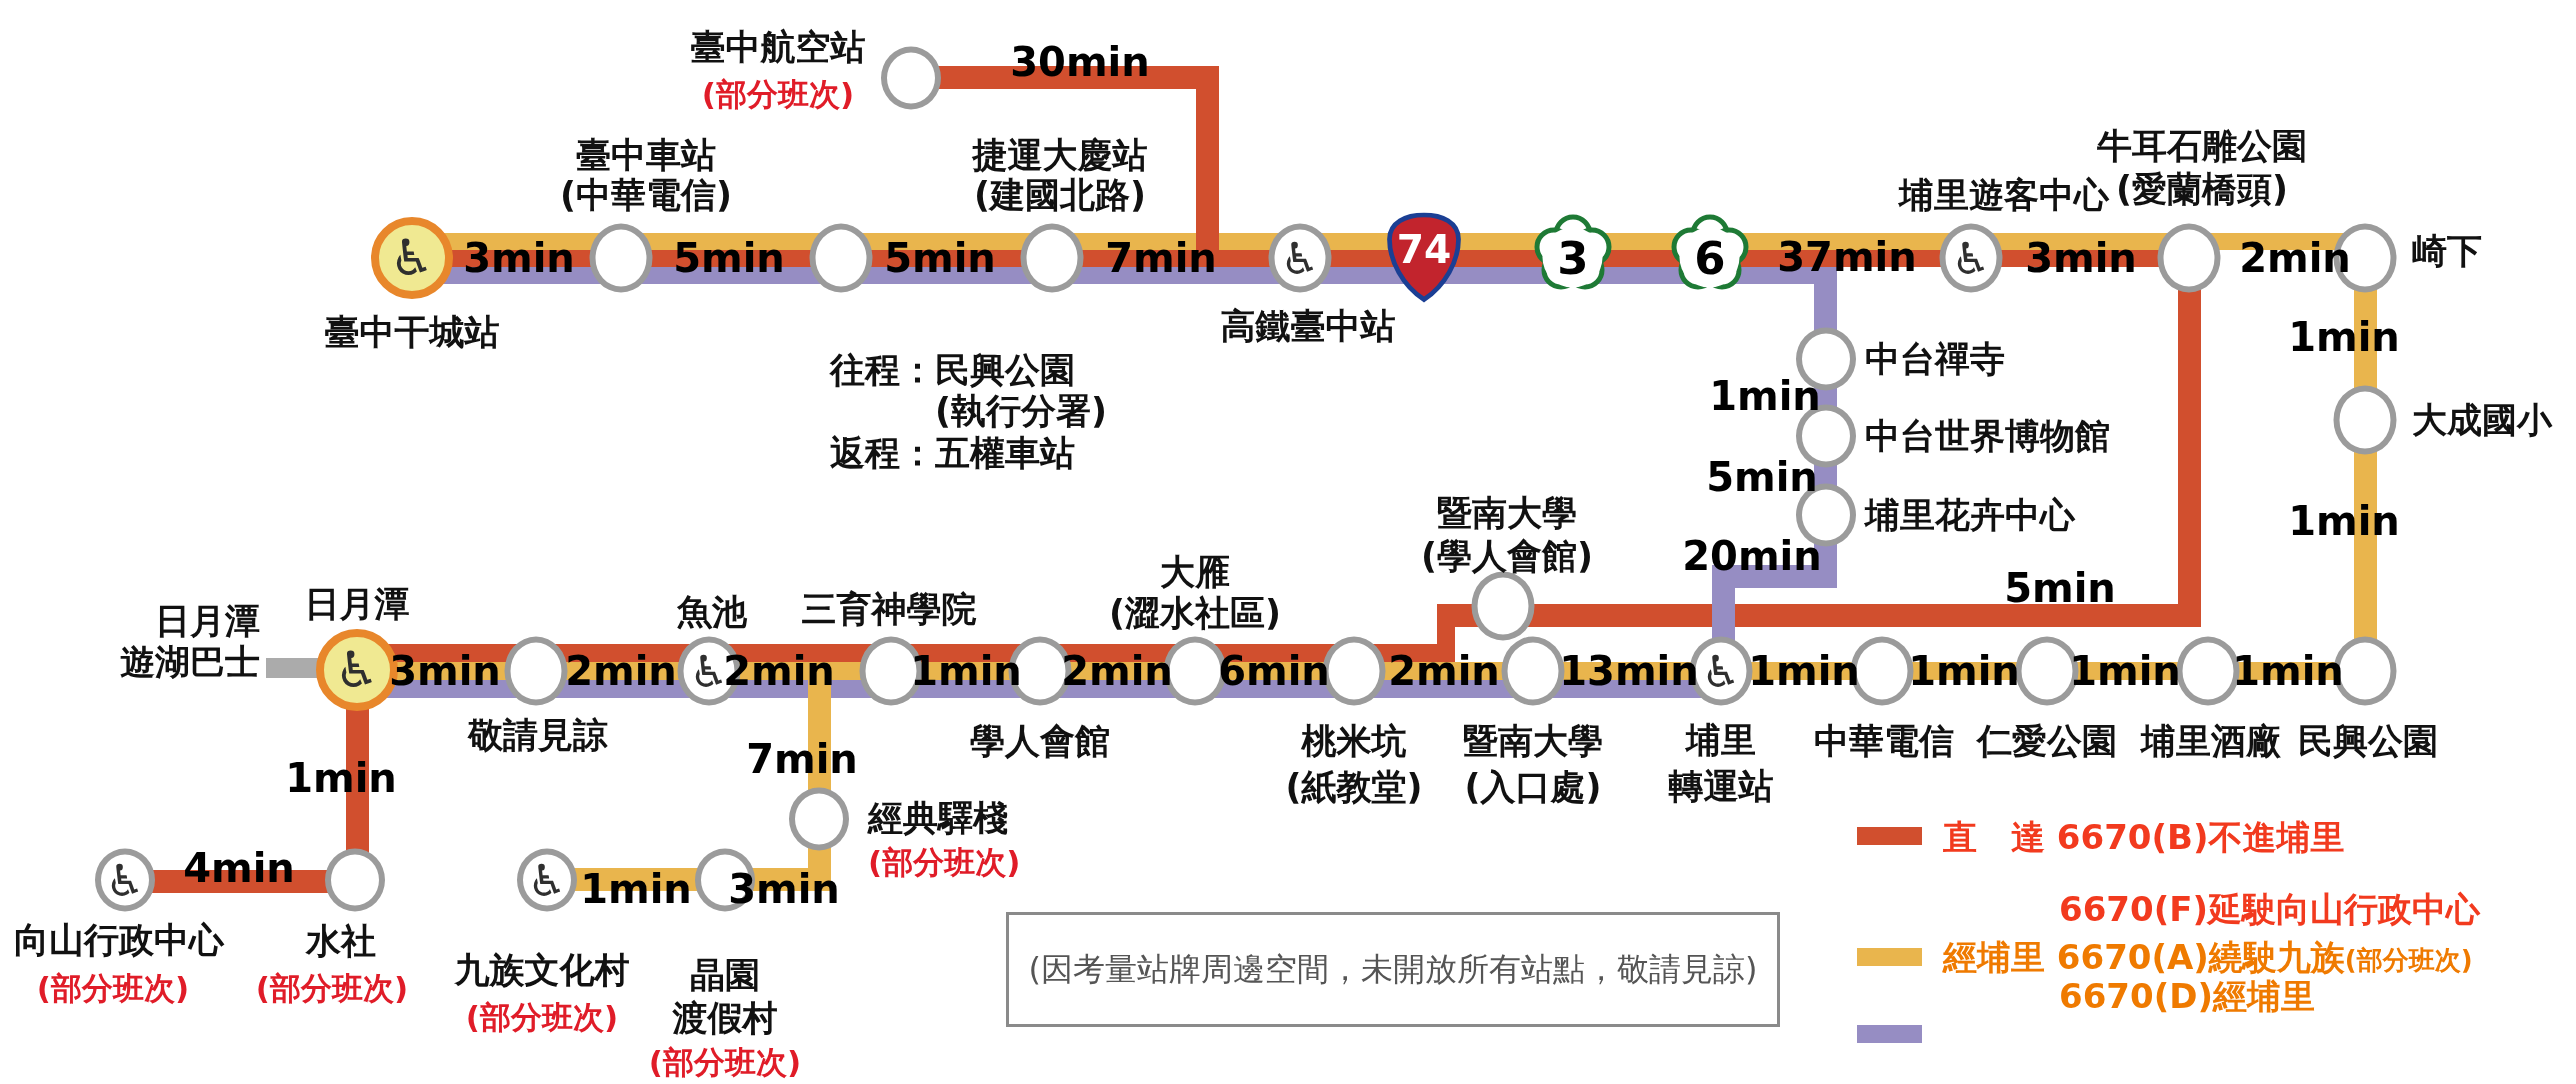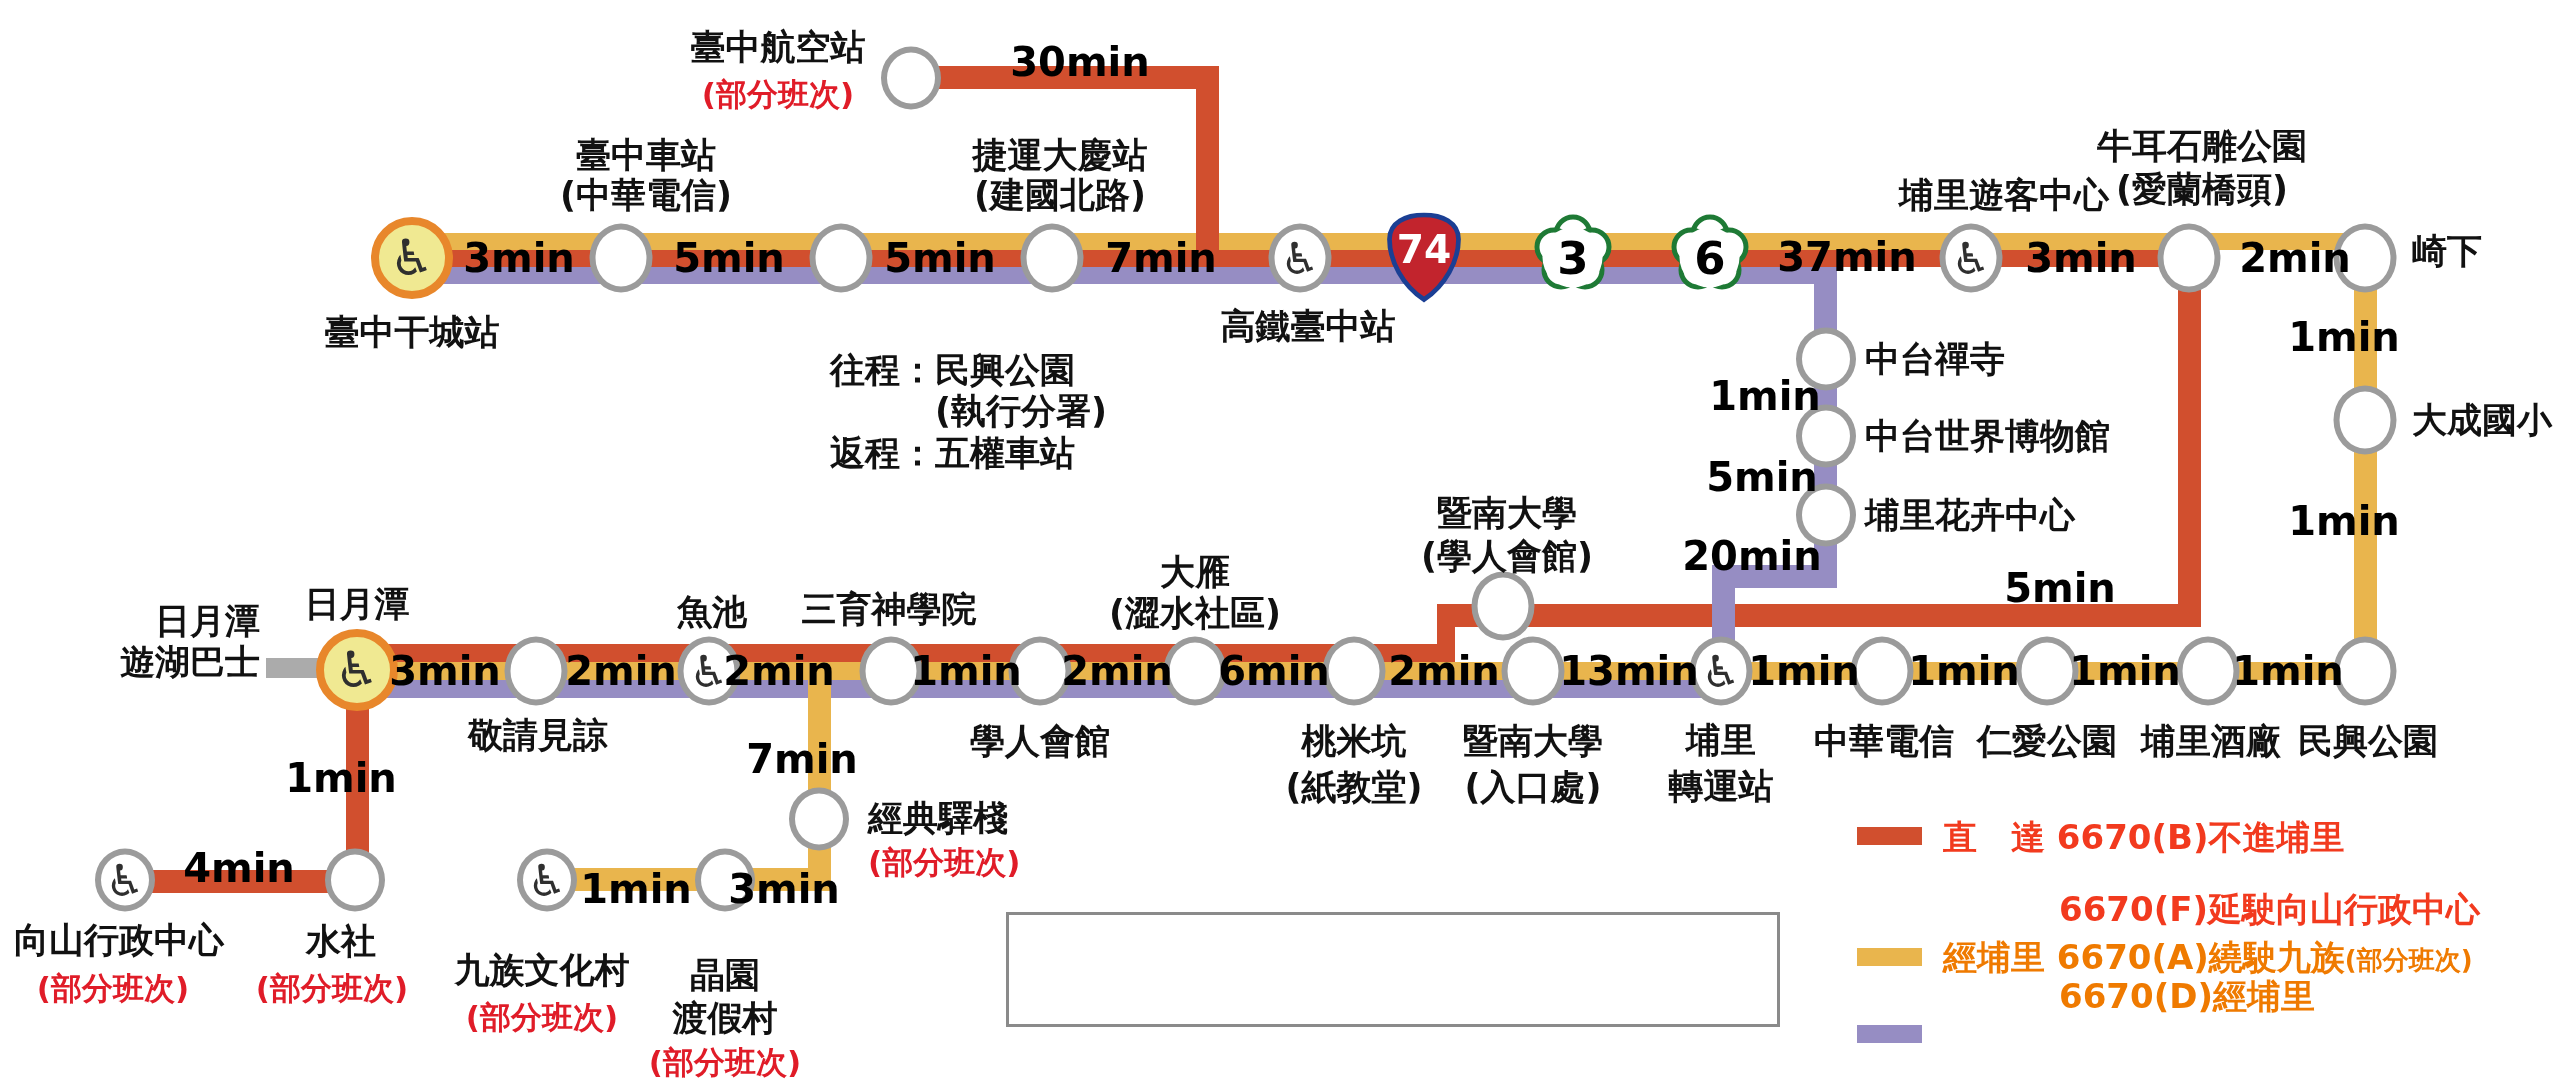--- a/index.html
+++ b/index.html
@@ -239,20 +239,21 @@
   <div class="lbl rednote" style="left:332px;top:988px">(部分班次)</div>
   <div class="lbl" style="left:542px;top:970px">九族文化村</div>
   <div class="lbl rednote" style="left:542px;top:1017px">(部分班次)</div>
   <div class="lbl" style="left:725px;top:975px">晶園</div>
   <div class="lbl" style="left:725px;top:1018px">渡假村</div>
   <div class="lbl rednote" style="left:725px;top:1062px">(部分班次)</div>
   <div class="lbl left" style="left:868px;top:818px">經典驛棧</div>
   <div class="lbl rednote left" style="left:868px;top:862px">(部分班次)</div>
 
   <div id="notice">
+    <div class="l2">(因考量站牌周邊空間，未開放所有站點，敬請見諒)</div>
   </div>
 
   <div class="leg-swatch red-line" style="left:1857px;top:827px"></div>
   <div class="leg redtx" style="left:1943px;top:837px">直　達 6670(B)不進埔里</div>
   <div class="leg redtx" style="left:2059px;top:909px">6670(F)延駛向山行政中心</div>
   <div class="leg-swatch yellow-line" style="left:1857px;top:948px"></div>
   <div class="leg orangetx" style="left:1943px;top:957px"><span>經埔里 6670(A)繞駛九族</span><span class="sm">(部分班次)</span></div>
   <div class="leg orangetx" style="left:2059px;top:996px">6670(D)經埔里</div>
   <div class="leg-swatch purple-line" style="left:1857px;top:1025px"></div>
 

